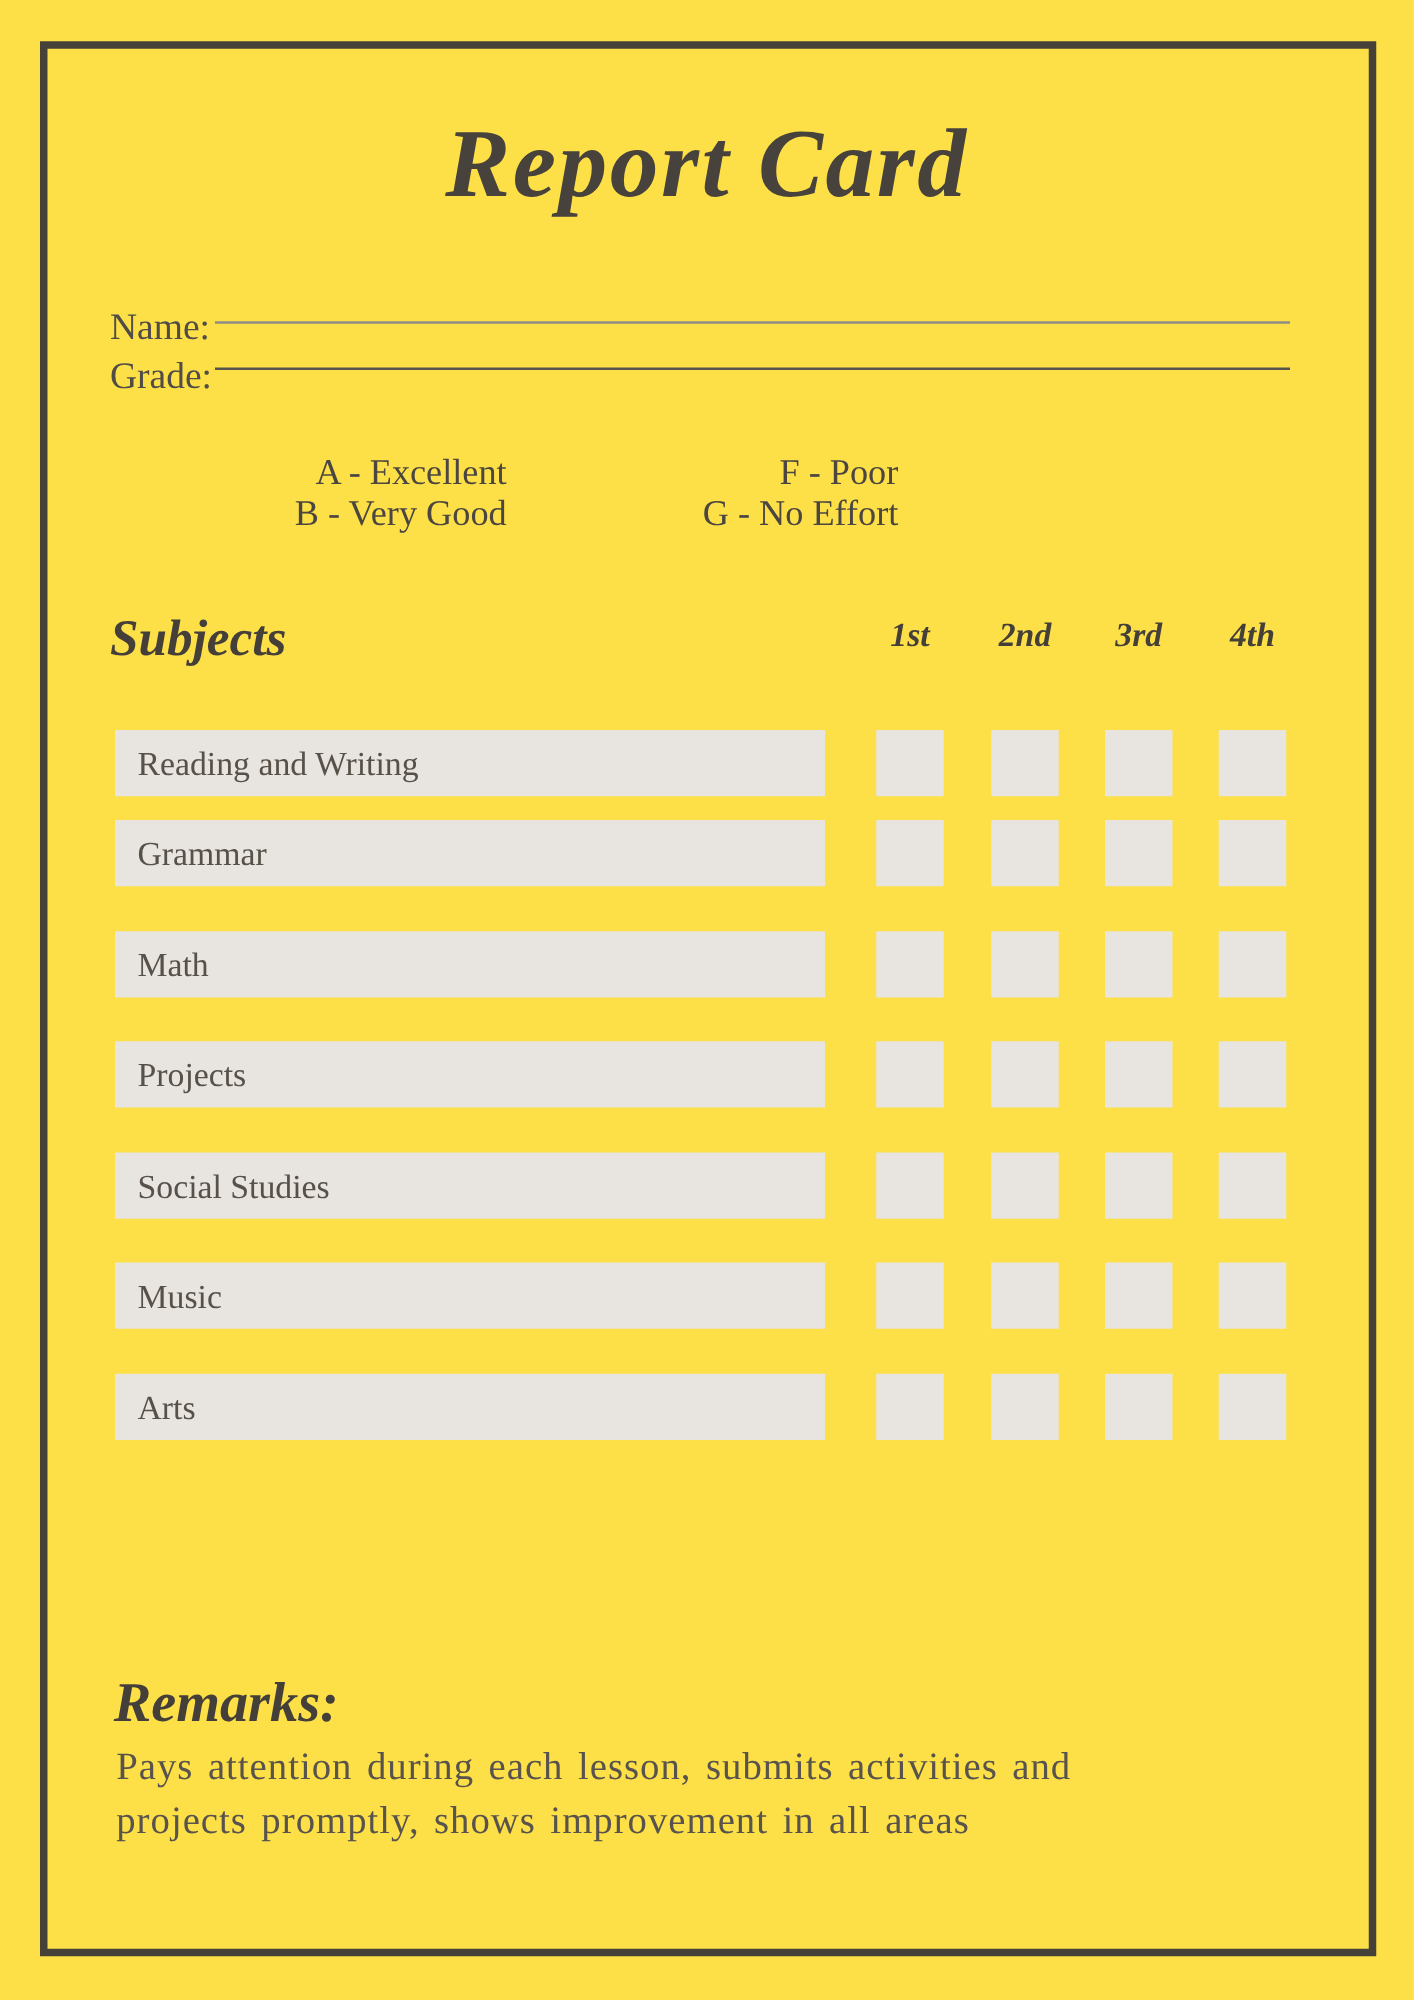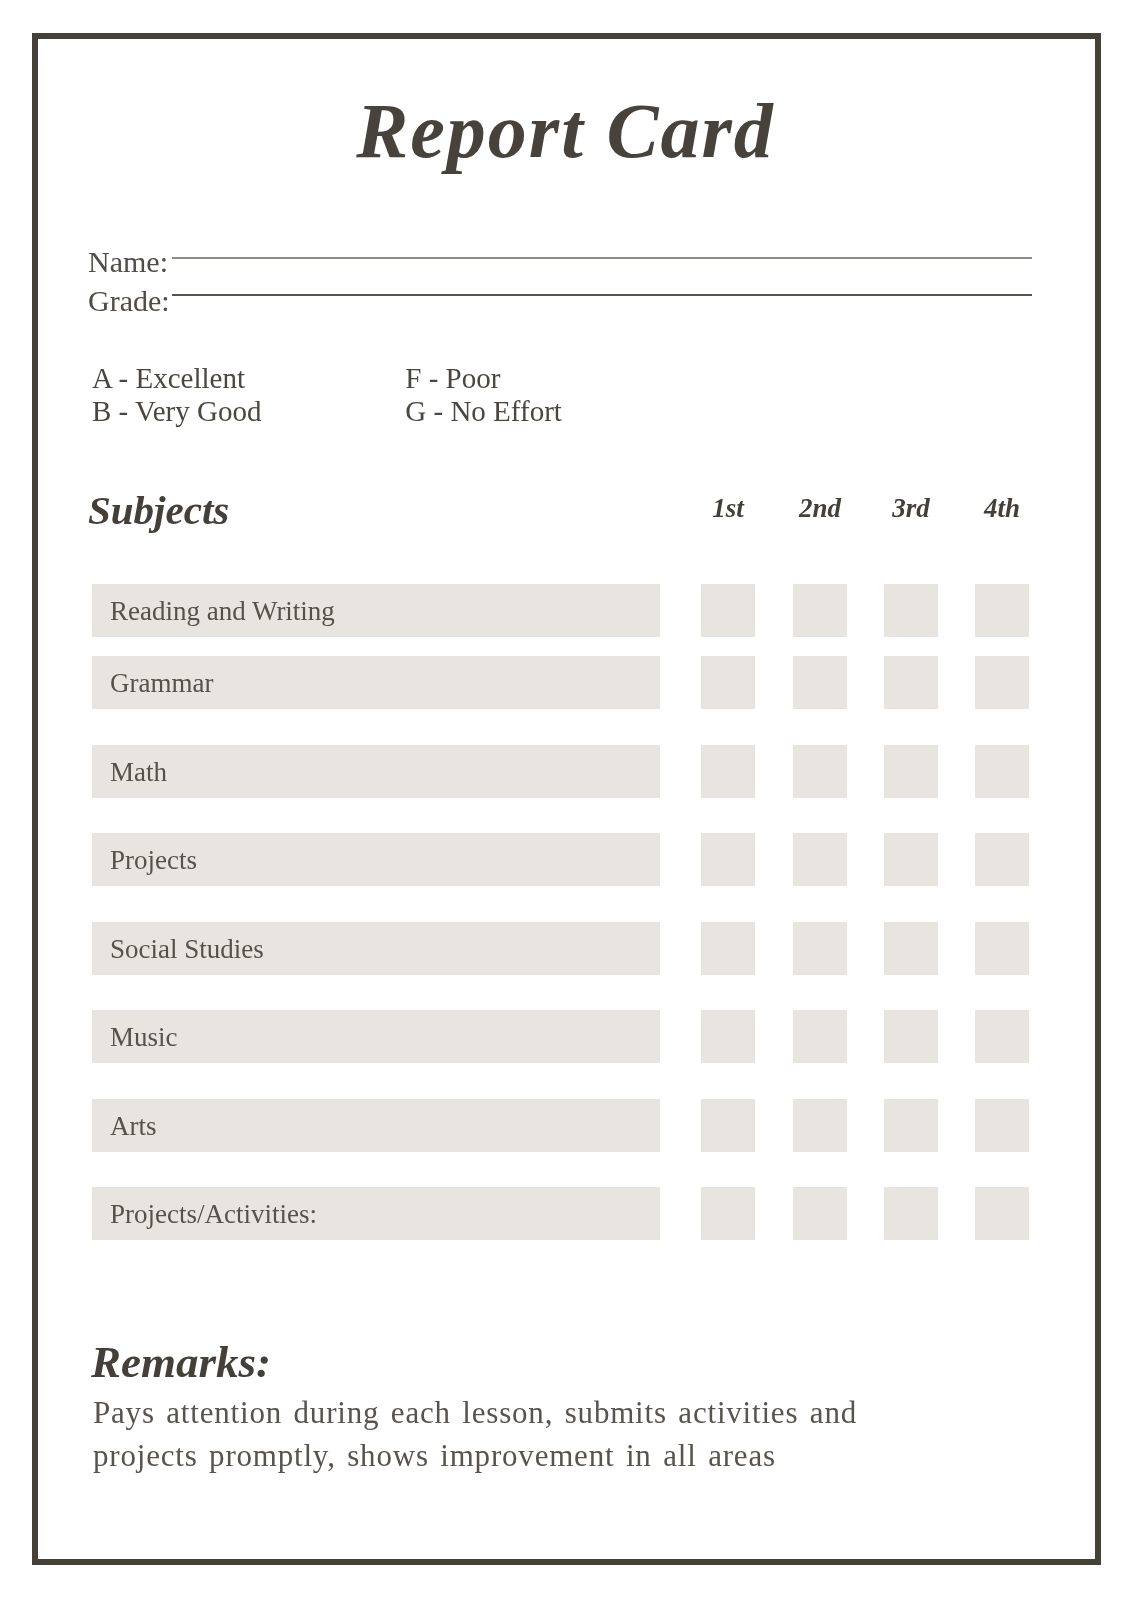--- a/index.html
+++ b/index.html
@@ -1,19 +1,19 @@
 <!DOCTYPE html>
 <html><head>
 <meta charset="utf-8">
 <style>
   html,body{margin:0;padding:0;background:#e9e2dc;}
   .page{
     position:relative;
     width:1131px;height:1600px;
-    background:#ffffff;
+    background:#fde047;
     font-family:"Liberation Serif", serif;
     overflow:hidden;
     margin:0 auto;
   }
   .frame{
     position:absolute;
     left:32px;top:33px;right:30px;bottom:35px;
     border:6px solid #454139;
     pointer-events:none;
   }
@@ -47,21 +47,21 @@
   .legend{
     position:absolute;
     left:92px;top:362px;
     width:940px;
     display:grid;
     grid-template-columns:1fr 1fr 1fr;
     font-size:29px;
     line-height:33px;
     color:#4c4640;
   }
-  .legend .col{text-align:left;}
+  .legend .col{text-align:right;}
   .subjects-heading{
     position:absolute;
     left:88px;top:490px;
     font-size:41px;
     font-weight:bold;
     font-style:italic;
     color:#453f39;
     line-height:1;
   }
   .quarter{
@@ -211,27 +211,19 @@
 
   <div class="row" style="top:1099px;">
     <div class="subject-bar"></div>
     <div class="subject-label">Arts</div>
     <div class="cell c1"></div>
     <div class="cell c2"></div>
     <div class="cell c3"></div>
     <div class="cell c4"></div>
   </div>
 
-  <div class="row" style="top:1187px;">
-    <div class="subject-bar"></div>
-    <div class="subject-label">Projects/Activities:</div>
-    <div class="cell c1"></div>
-    <div class="cell c2"></div>
-    <div class="cell c3"></div>
-    <div class="cell c4"></div>
-  </div>
 
   <div class="remarks-heading">Remarks:</div>
   <div class="remarks-text">
     <div>Pays attention during each lesson, submits activities and</div>
     <div>projects promptly, shows improvement in all areas</div>
   </div>
 </div>
 
 </body></html>

